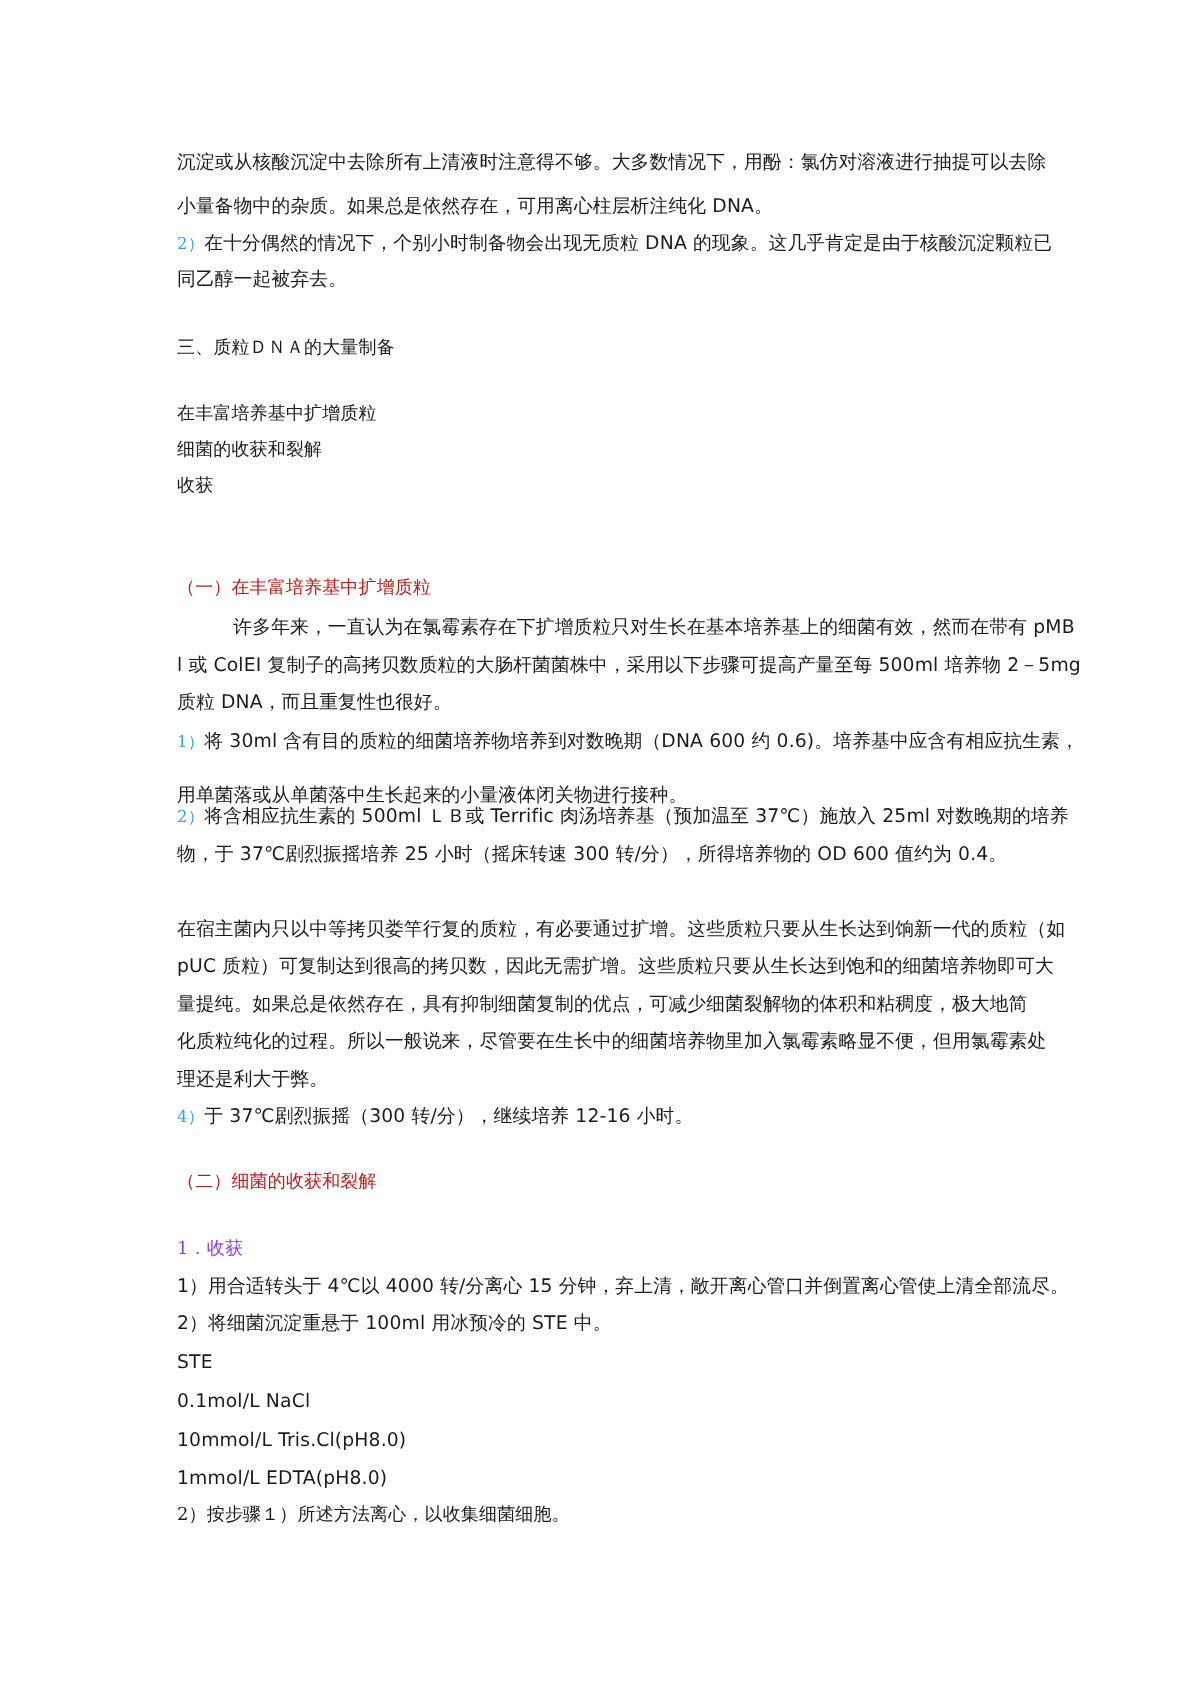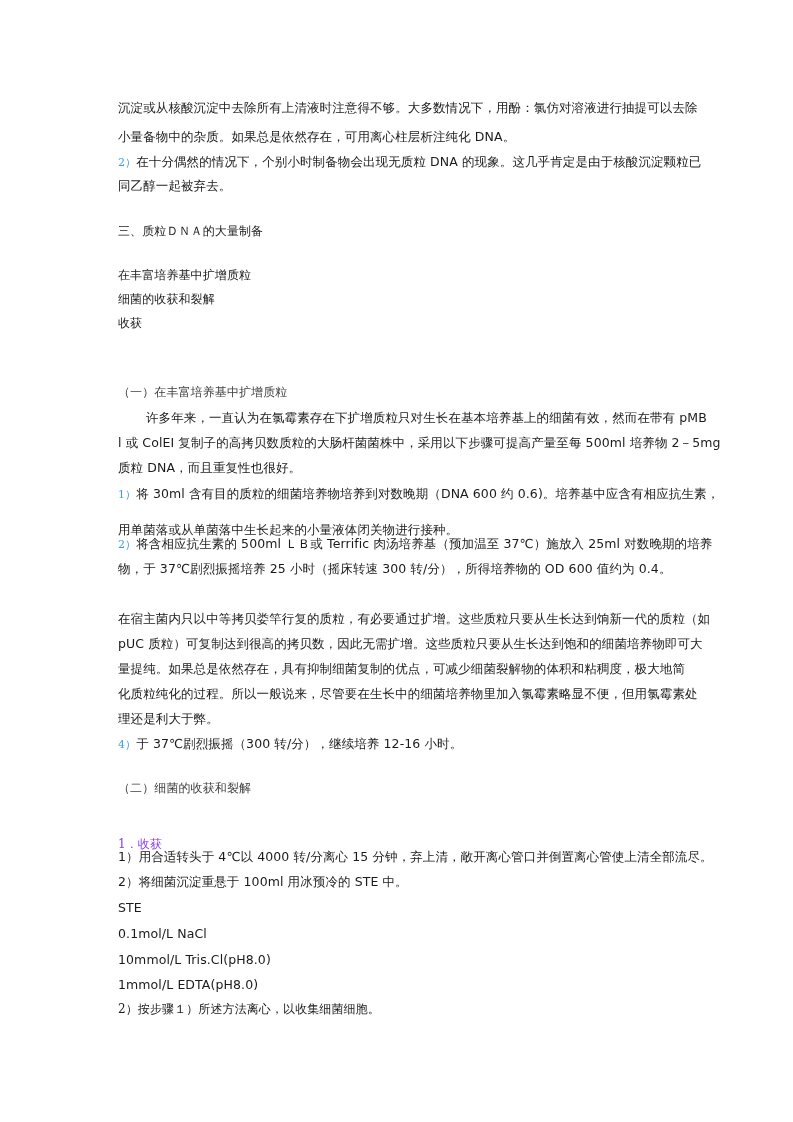--- a/index.html
+++ b/index.html
@@ -33,31 +33,30 @@
     .serif {
       font-family: "DejaVu Serif", "Liberation Serif", serif;
       font-size: 12px;
     }
     .marker {
       color: #3b9be8;
       font-family: "DejaVu Serif", "Liberation Serif", serif;
       font-size: 11px;
     }
     .magenta {
-      color: #404040;
-      font-family: Liberation Sans, sans-serif;
+      color: #b91c1c;
+      font-family: Liberation Mono, monospace;
       font-size: 12px;
     }
     .purple {
       color: #8a3ee6;
       font-family: "DejaVu Serif", "Liberation Serif", serif;
       font-size: 12px;
-      margin-top: 12px;
     }
-    .indent { left: 146px; }
+    .indent { left: 146px; text-align: center; }
   </style>
 </head>
 <body>
 
 <div class="page">
 
   <div class="line" style="top:100px">沉淀或从核酸沉淀中去除所有上清液时注意得不够。大多数情况下，用酚：氯仿对溶液进行抽提可以去除</div>
   <div class="line" style="top:129px">小量备物中的杂质。如果总是依然存在，可用离心柱层析注纯化 DNA。</div>
 
   <div class="line" style="top:154px">

